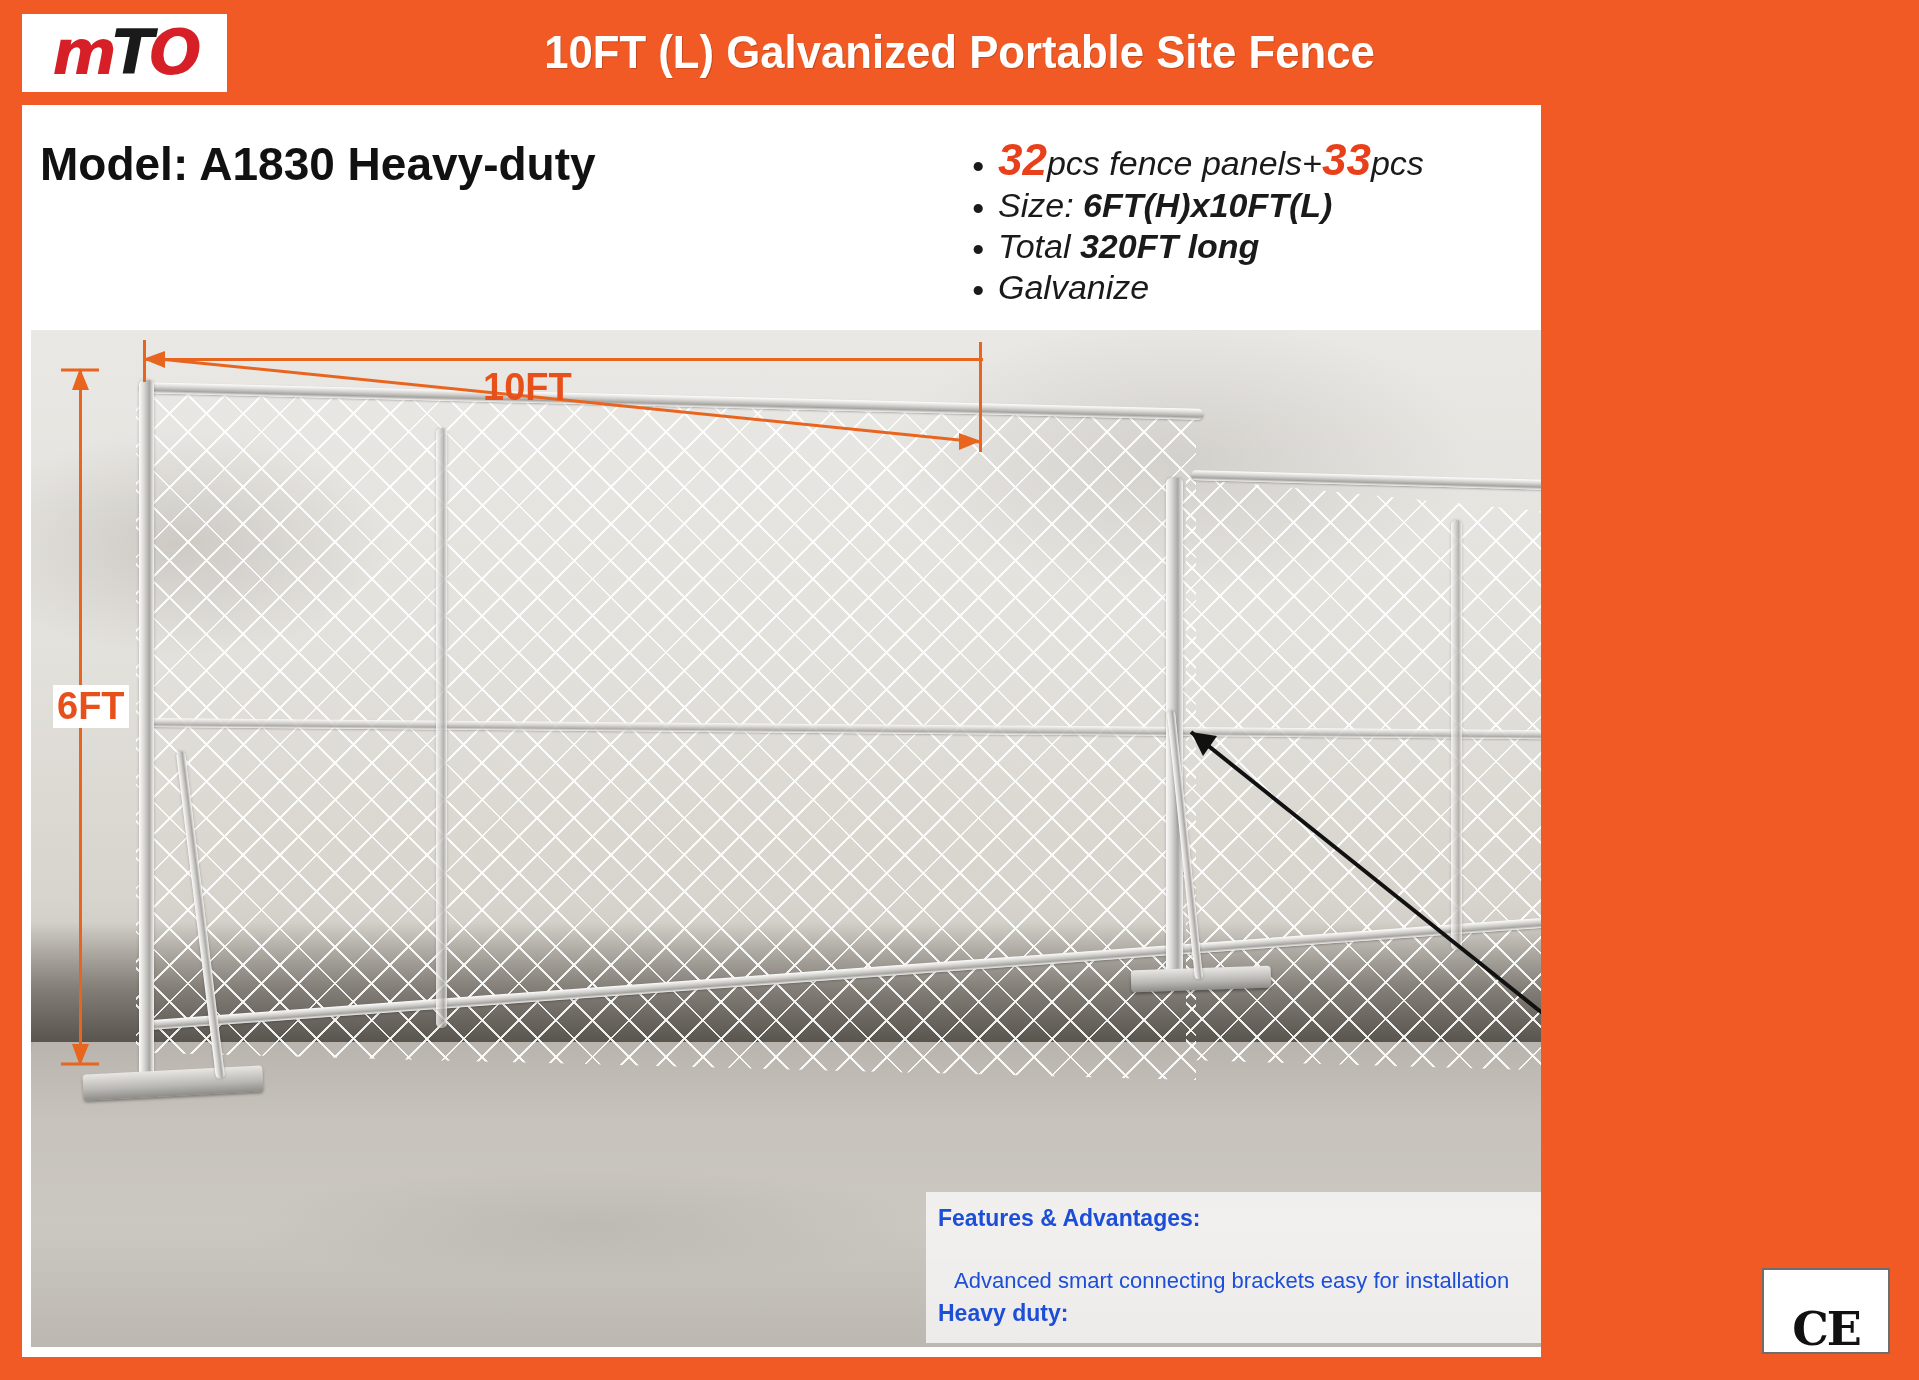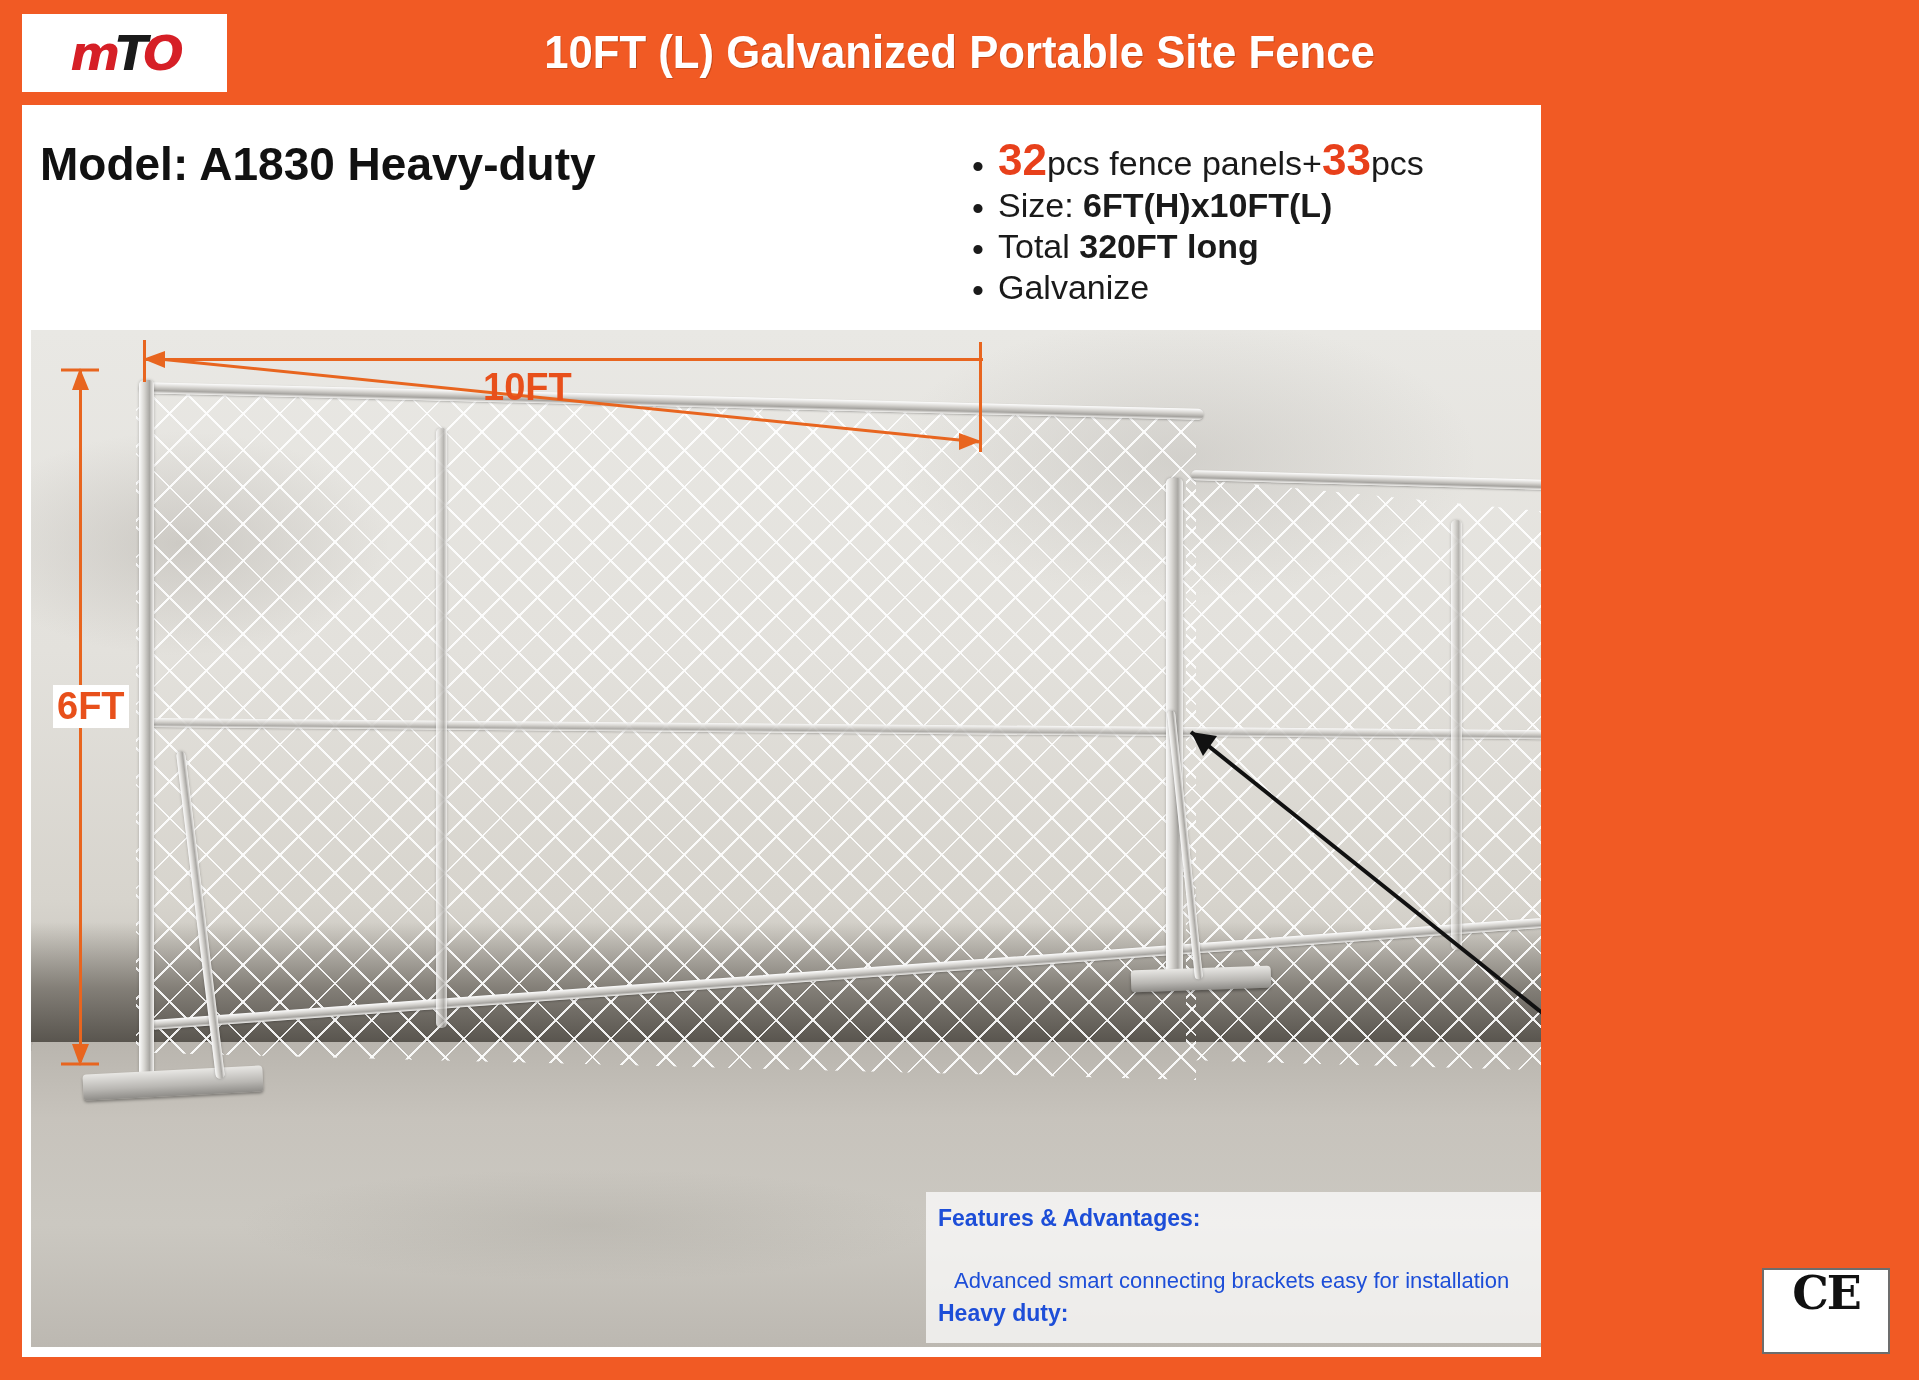--- a/index.html
+++ b/index.html
@@ -21,21 +21,21 @@
     position:absolute;left:0;top:0;width:1919px;height:105px;
     background:#f15a24;
   }
   .logo-box{
     position:absolute;left:22px;top:14px;
     width:205px;height:78px;
     background:#ffffff;
     display:flex;align-items:center;justify-content:center;
   }
   .logo-text{
-    font-size:48px;font-weight:bold;letter-spacing:-5px;
+    font-size:62px;font-weight:bold;letter-spacing:-5px;
     line-height:1;
     font-family:"DejaVu Sans",sans-serif;
     font-style:italic;
     white-space:nowrap;
   }
   .logo-text .r{color:#d61f26;}
   .logo-text .k{color:#1a1a1a;}
   .header-title{
     position:absolute;left:0;top:24px;width:1919px;
     text-align:center;
@@ -66,20 +66,21 @@
   .specs{
     position:absolute;left:950px;top:30px;width:910px;
     color:#1a1a1a;
     font-size:34px;
     line-height:1.12;
   }
   .specs .row{
     display:block;
     white-space:nowrap;
     margin-bottom:2px;
+    font-style:italic;
   }
   .specs .bullet{
     display:inline-block;width:26px;
     font-size:34px;line-height:1;
     vertical-align:middle;
   }
   .specs .indent{padding-left:48px;display:block;white-space:nowrap;}
   .num{color:#e8401b;font-weight:bold;font-size:44px;}
   .bold{font-weight:bold;}
 
@@ -211,21 +212,21 @@
     background:radial-gradient(circle at 35% 35%,#fff,#9a9894);
     border-radius:3px;
   }
 
   
   .ce-box{
     position:absolute;left:1762px;top:1268px;
     width:124px;height:82px;
     background:#ffffff;
     border:2px solid #6d6d6d;
-    display:flex;align-items:flex-start;justify-content:center;
+    display:flex;align-items:flex-end;justify-content:center;
   }
   .ce-mark{
     font-size:46px;font-weight:bold;color:#111;
     font-family:"DejaVu Serif",serif;
     letter-spacing:-2px;
     line-height:1;
   }
 </style>
 </head>
 <body>

